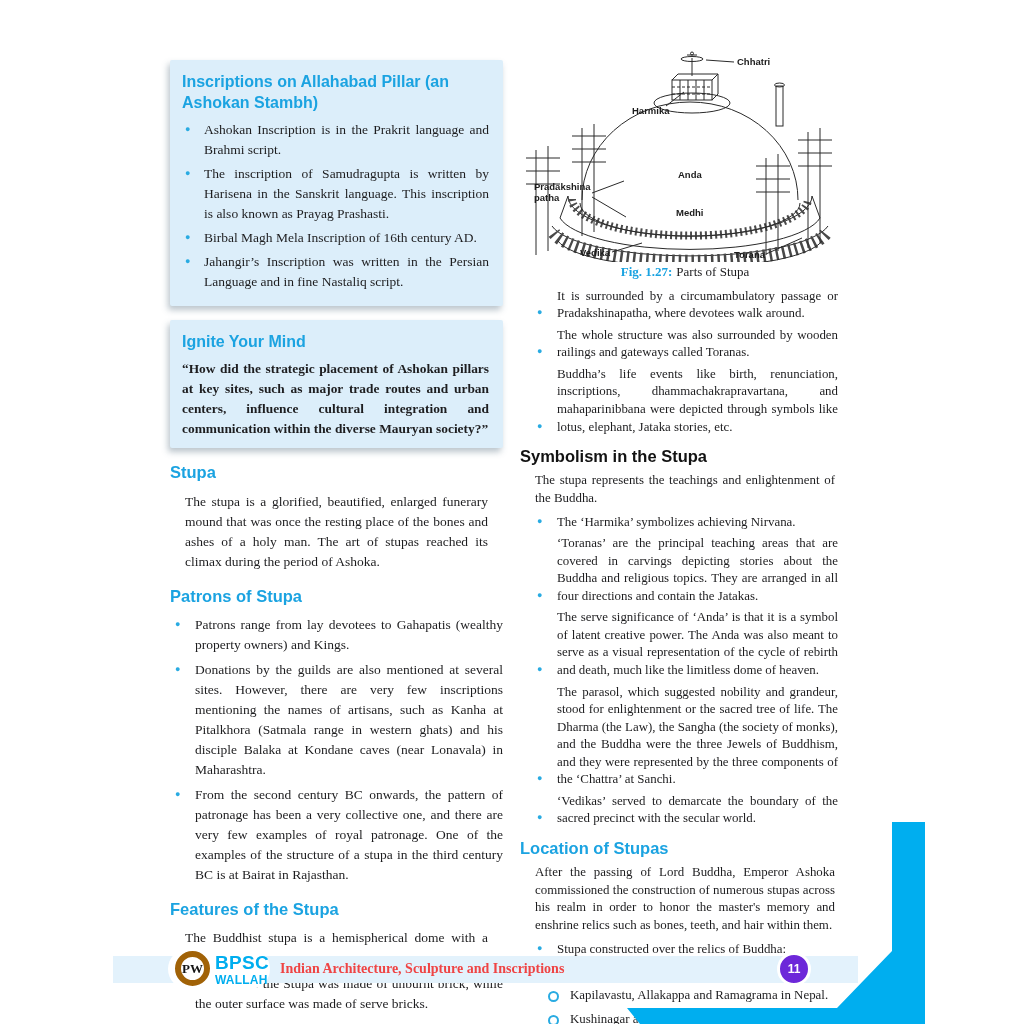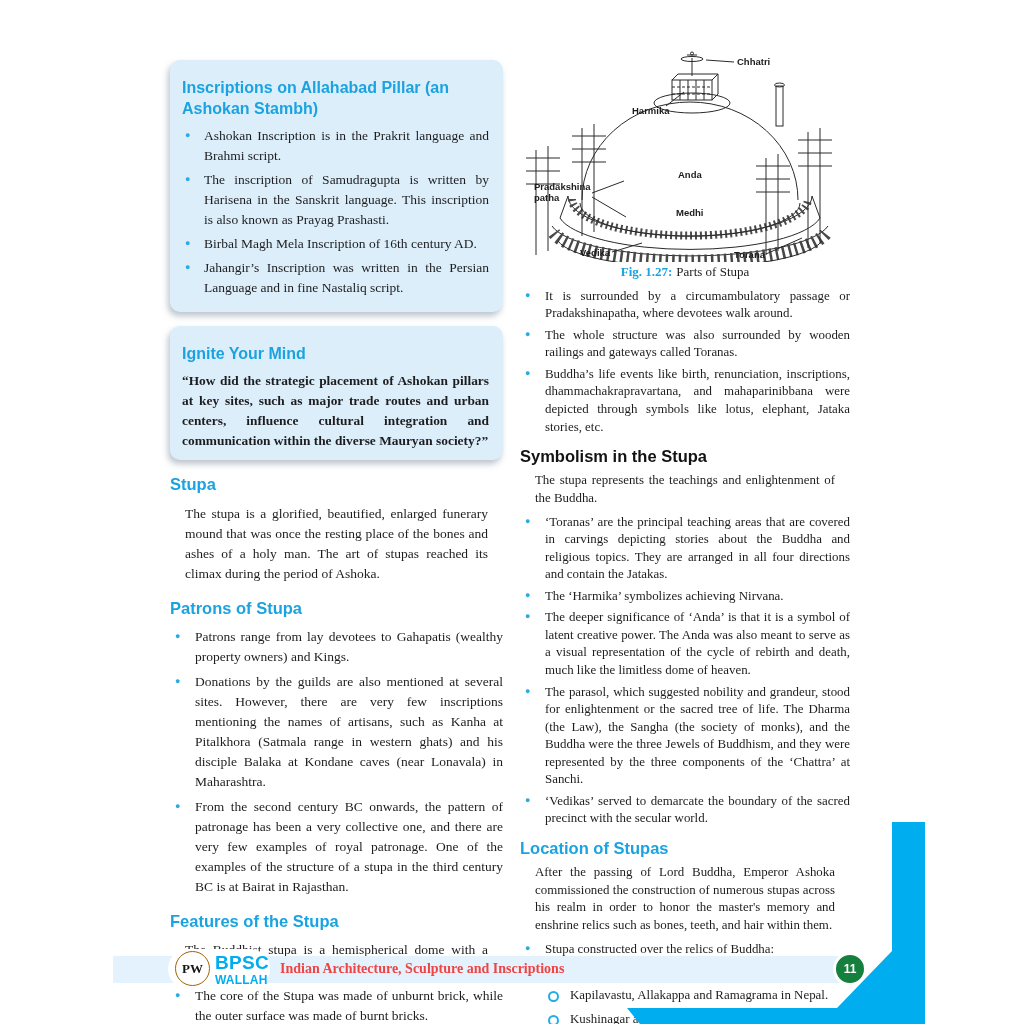--- a/index.html
+++ b/index.html
@@ -10,36 +10,36 @@
     --ink:#1D1D1F;
   }
   *{box-sizing:border-box;margin:0;padding:0;}
   html,body{background:#fff;}
   .page{position:relative;width:1024px;height:1024px;background:#fff;overflow:hidden;
         font-family:"Liberation Serif","DejaVu Serif",serif;color:var(--ink);}
   .col{position:absolute;}
   .col.left{left:170px;top:60px;width:333px;font-size:13.5px;line-height:1.48;}
   .col.right{left:520px;top:50px;width:330px;font-size:12.9px;line-height:1.36;}
 
-  .infobox{background:var(--boxbg);border-radius:10px;padding:17px 14px 10px 12px;
+  .infobox{background:var(--boxbg);border-radius:2px;padding:11px 14px 10px 12px;
            box-shadow:-2px 4px 6px rgba(60,90,110,.35);}
   .box-title{font-family:"Liberation Sans","DejaVu Sans",sans-serif;font-weight:700;
              font-size:16px;line-height:1.32;color:var(--accent);margin-bottom:7px;}
   .quote{font-weight:600;text-align:justify;font-size:13.4px;line-height:1.48;}
   .gap{height:14px;}
 
   .h-accent,.h-black{font-family:"Liberation Sans","DejaVu Sans",sans-serif;font-weight:700;
            font-size:16.5px;color:var(--accent);margin:12px 0 7px;}
   .h-black{color:#121212;}
   .col.right .h-accent,.col.right .h-black{margin:9px 0 5px;}
 
   .para{text-align:justify;margin:0 15px 6px;}
 
   .bullet{display:flex;margin:0 0 5px;}
-  .col.right .bullet{margin:0 0 4px;}
+  .col.right .bullet{margin:0 12px 4px;align-items:flex-end;}
   .bmark{flex:0 0 25px;padding-left:5px;color:#29ABE2;}
   .bmark.dot::before{content:"●";font-size:9px;position:relative;top:-2px;}
   .btext{flex:1;text-align:justify;}
   .infobox .bullet{margin:0 0 4px;}
   .infobox .bmark{flex:0 0 22px;padding-left:3px;}
 
   .subullet{display:flex;margin:0 0 4px 26px;}
   .omark{flex:0 0 24px;padding-left:2px;padding-top:3px;}
   .omark::before{content:"";display:inline-block;width:7px;height:7px;border:2px solid #29ABE2;border-radius:50%;}
 
@@ -51,30 +51,30 @@
             font-size:9.5px;fill:#1c1c1c;}
   .caption{text-align:center;font-size:13px;margin:1px 0 7px;}
   .cap-prefix{font-weight:700;color:var(--accent);}
   .cap-text{margin-left:4px;}
 
   .corner-deco{position:absolute;left:0;top:0;width:1024px;height:1024px;pointer-events:none;}
 
   .footer-bar{position:absolute;left:113px;top:956px;width:745px;height:27px;background:var(--footerbg);}
   .footer-pill{position:absolute;left:168px;top:949px;width:102px;height:40px;background:#fff;border-radius:20px;}
   .logo-circle{position:absolute;left:175px;top:951px;width:35px;height:35px;border-radius:50%;
-               background:#fff;border:1px solid #a16207;color:#141414;display:flex;align-items:center;
+               background:#fff;border:6px solid #a16207;color:#141414;display:flex;align-items:center;
                justify-content:center;font-family:"Liberation Serif",serif;font-weight:700;font-size:13px;}
   .brand{position:absolute;left:215px;top:953px;font-family:"Liberation Sans","DejaVu Sans",sans-serif;
          color:var(--cyan);line-height:1;}
   .brand-top{font-weight:700;font-size:19px;letter-spacing:.3px;}
   .brand-bottom{font-weight:700;font-size:12px;letter-spacing:.2px;margin-top:2px;}
   .footer-title{position:absolute;left:280px;top:961px;font-weight:700;font-size:14px;color:#ef4444;
                 font-family:"Liberation Serif","DejaVu Serif",serif;}
-  .page-circle{position:absolute;left:833px;top:952px;width:34px;height:34px;border-radius:50%;
-               background:#15803d;border:3px solid #fff;color:#fff;display:flex;align-items:center;
+  .page-circle{position:absolute;left:777px;top:952px;width:34px;height:34px;border-radius:50%;
+               background:#6d28d9;border:3px solid #fff;color:#fff;display:flex;align-items:center;
                justify-content:center;font-family:"Liberation Sans",sans-serif;font-weight:700;font-size:12px;}
 </style>
 </head>
 <body>
 
 <div class="page">
 
   <div class="col left">
 
     <div class="infobox">
@@ -118,21 +118,21 @@
     </div>
     <div class="bullet">
       <span class="bmark dot"></span>
       <span class="btext"><span>From the </span><b>second century BC</b><span> onwards, the pattern of patronage has been a very collective one, and there are very few examples of royal patronage. One of the examples of the structure of a stupa in the third century BC is at </span><b>Bairat in Rajasthan.</b></span>
     </div>
 
     <h2 class="h-accent">Features of the Stupa</h2>
     <p class="para"><span>The Buddhist stupa is a </span><b>hemispherical dome with a solid structure.</b></p>
     <div class="bullet">
       <span class="bmark dot"></span>
-      <span class="btext"><span>The </span><b>core</b><span> of the Stupa was made of </span><b>unburnt brick,</b><span> while the </span><b>outer surface</b><span> was made of </span><b>burnt bricks</b><span>.</span></span>
+      <span class="btext"><span>The </span><b>core</b><span> of the Stupa was made of </span><b>unburnt brick,</b><span> while the </span><b>outer surface</b><span> was made of </span><b>serve bricks</b><span>.</span></span>
     </div>
     <div class="bullet">
       <span class="bmark dot"></span>
       <span class="btext"><span>It consists of a </span><b>circular cylindrical drum</b><span> with a </span></span>
     </div>
   </div>
 
   <div class="col right">
 
     <div class="figwrap">
@@ -203,29 +203,29 @@
     </div>
     <div class="bullet">
       <span class="bmark dot"></span>
       <span class="btext"><span>Buddha’s life events like </span><b>birth, renunciation, inscriptions, dhammachakrapravartana,</b><span> and </span><b>mahaparinibbana</b><span> were depicted through symbols like </span><b>lotus, elephant, Jataka stories, etc.</b></span>
     </div>
 
     <h2 class="h-black">Symbolism in the Stupa</h2>
     <p class="para">The stupa represents the teachings and enlightenment of the Buddha.</p>
     <div class="bullet">
       <span class="bmark dot"></span>
+      <span class="btext"><span>The </span><b>‘Harmika’</b><span> symbolizes achieving </span><b>Nirvana</b><span>.</span></span>
+    </div>
+    <div class="bullet">
+      <span class="bmark dot"></span>
       <span class="btext"><b>‘Toranas’</b><span> are the principal teaching areas that are covered in carvings depicting stories about the Buddha and religious topics. They are arranged in </span><b>all four directions</b><span> and contain the </span><b>Jatakas</b><span>.</span></span>
     </div>
     <div class="bullet">
       <span class="bmark dot"></span>
-      <span class="btext"><span>The </span><b>‘Harmika’</b><span> symbolizes achieving </span><b>Nirvana</b><span>.</span></span>
-    </div>
-    <div class="bullet">
-      <span class="bmark dot"></span>
-      <span class="btext"><span>The deeper significance of </span><b>‘Anda’</b><span> is that it is a symbol of latent creative power. The Anda was also meant to serve as a </span><b>visual representation of the cycle of rebirth and death</b><span>, much like the limitless dome of heaven.</span></span>
+      <span class="btext"><span>The serve significance of </span><b>‘Anda’</b><span> is that it is a symbol of latent creative power. The Anda was also meant to serve as a </span><b>visual representation of the cycle of rebirth and death</b><span>, much like the limitless dome of heaven.</span></span>
     </div>
     <div class="bullet">
       <span class="bmark dot"></span>
       <span class="btext"><span>The parasol, which suggested nobility and grandeur, stood for enlightenment or the sacred tree of life. The </span><b>Dharma</b><span> (the Law), the </span><b>Sangha</b><span> (the society of monks), and the </span><b>Buddha</b><span> were the </span><b>three Jewels</b><span> of Buddhism, and they were represented by the three components of the </span><b>‘Chattra’</b><span> at Sanchi.</span></span>
     </div>
     <div class="bullet">
       <span class="bmark dot"></span>
       <span class="btext"><b>‘Vedikas’</b><span> served to demarcate the boundary of the sacred precinct with the secular world.</span></span>
     </div>
 

